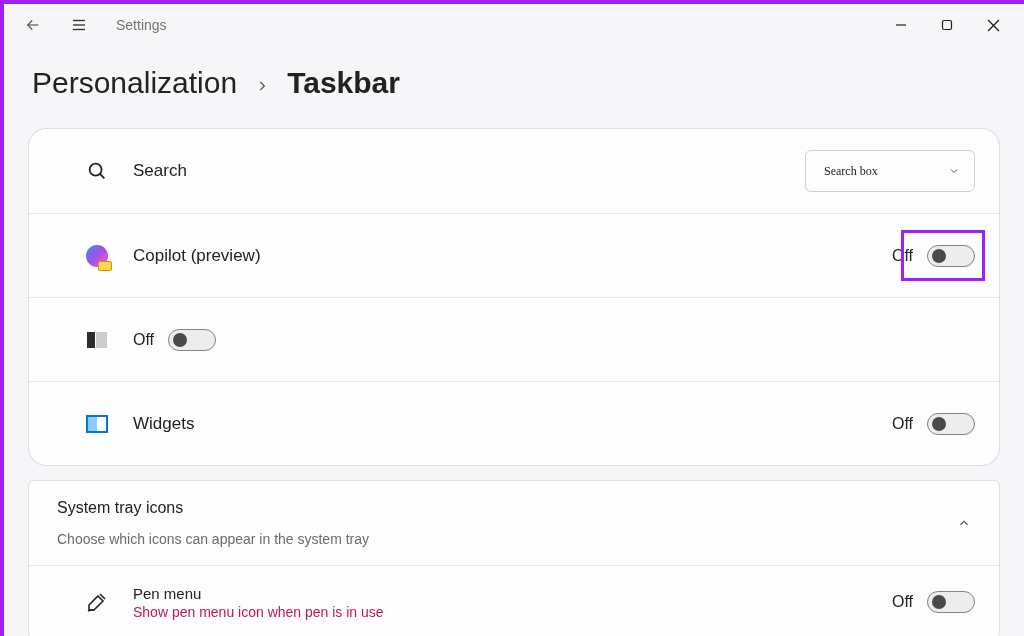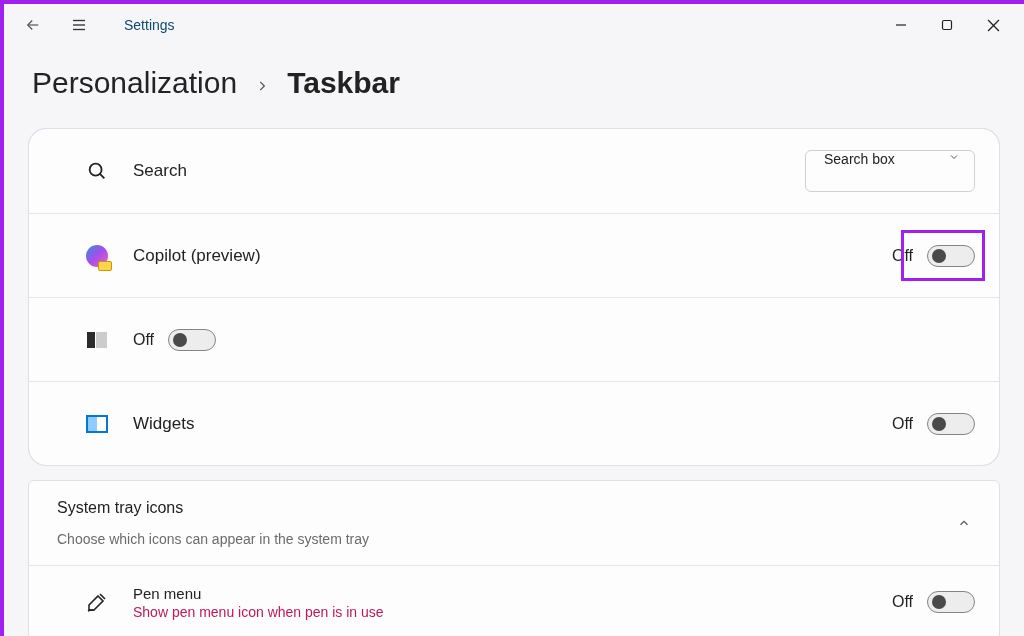--- a/index.html
+++ b/index.html
@@ -28,22 +28,22 @@
       display:flex; align-items:center; justify-content:center;
       color:#555;
     }
     .menu-btn {
       width: 22px; height: 22px;
       display:flex; align-items:center; justify-content:center;
       color:#333;
     }
     .app-title {
       font-size: 14px;
-      color:#0c4a6e;
-      margin-left: 10px;
+      color:#737373;
+      margin-left: 2px;
     }
     .titlebar-right {
       margin-left:auto;
       display:flex;
       align-items:center;
     }
     .caption-btn {
       width: 46px;
       height: 38px;
       display:flex;
@@ -143,24 +143,26 @@
       border: 3px solid #a020f0;
     }
     
     .dropdown {
       border: 1px solid #d0d0d0;
       border-radius: 6px;
       background:#fdfdfd;
       height: 42px;
       min-width: 170px;
       display:flex;
+      align-items:center;
       padding: 0 14px 0 18px;
-      font-size:14px;
+      font-size:12px;
       color:#222;
       gap:16px;
+      font-family:Liberation Serif, serif;
     }
     .dropdown .chev { margin-left:auto; color:#555; }
     
     .section-panel {
       margin: 14px 24px 0 24px;
       border: 1px solid #e0e0e0;
       border-radius: 6px;
       background:#fdfdfd;
       overflow:hidden;
     }

